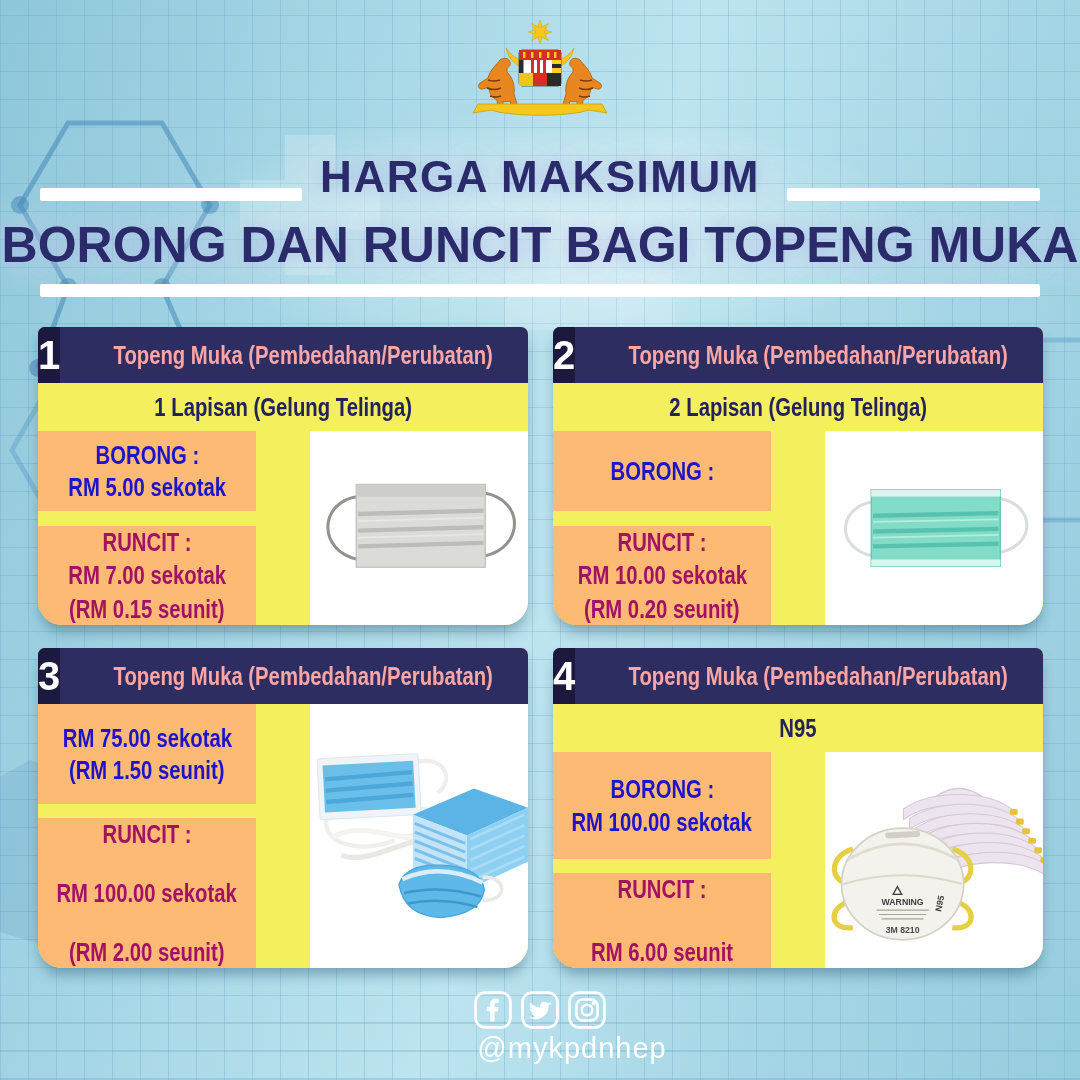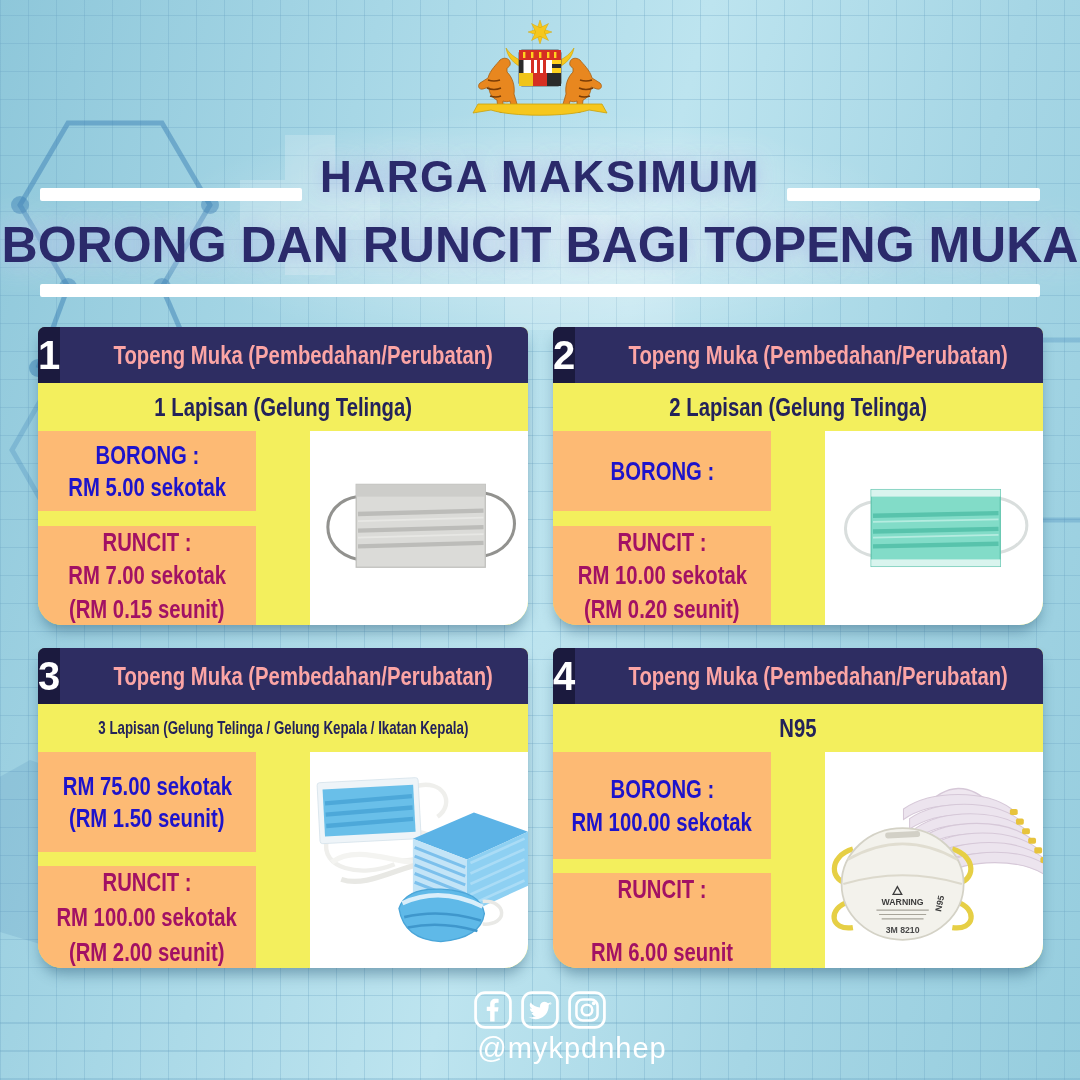--- a/index.html
+++ b/index.html
@@ -229,23 +229,20 @@
     </div>
   </div>
 
   <div class="card card-3">
     <div class="chead">
       <div class="cnum">3</div>
       <div class="ctitle">
         <span class="squeeze">Topeng Muka (Pembedahan/Perubatan)</span>
       </div>
     </div>
-    <div class="cvariant">
-      <span class="squeeze-more">3 Lapisan (Gelung Telinga / Gelung Kepala / Ikatan Kepala)</span>
-    </div>
     <div class="cbody">
       <div class="left-col">
         <div class="cell cellA price borong">
           <div><span class="squeeze">RM 75.00 sekotak</span></div>
           <div><span class="squeeze">(RM 1.50 seunit)</span></div>
         </div>
         <div class="hdiv"></div>
         <div class="cell cellB price runcit">
           <div><span class="squeeze">RUNCIT :</span></div>
           <div><span class="squeeze">RM 100.00 sekotak</span></div>

